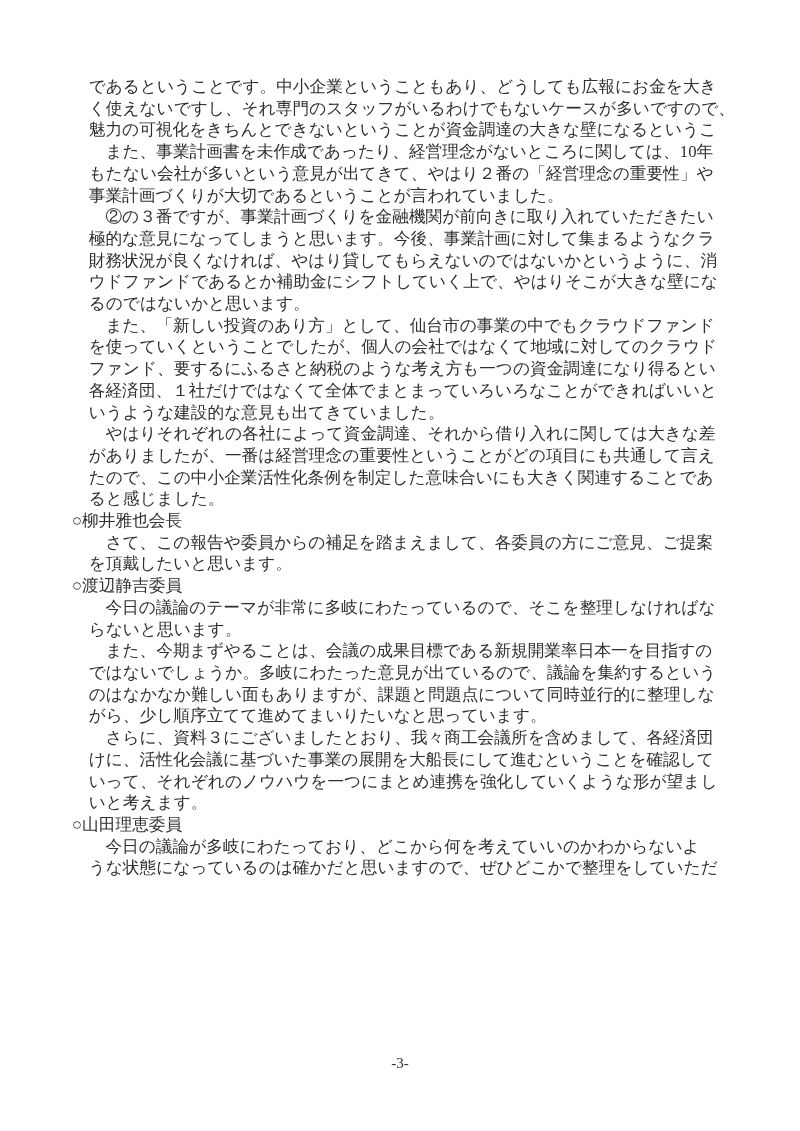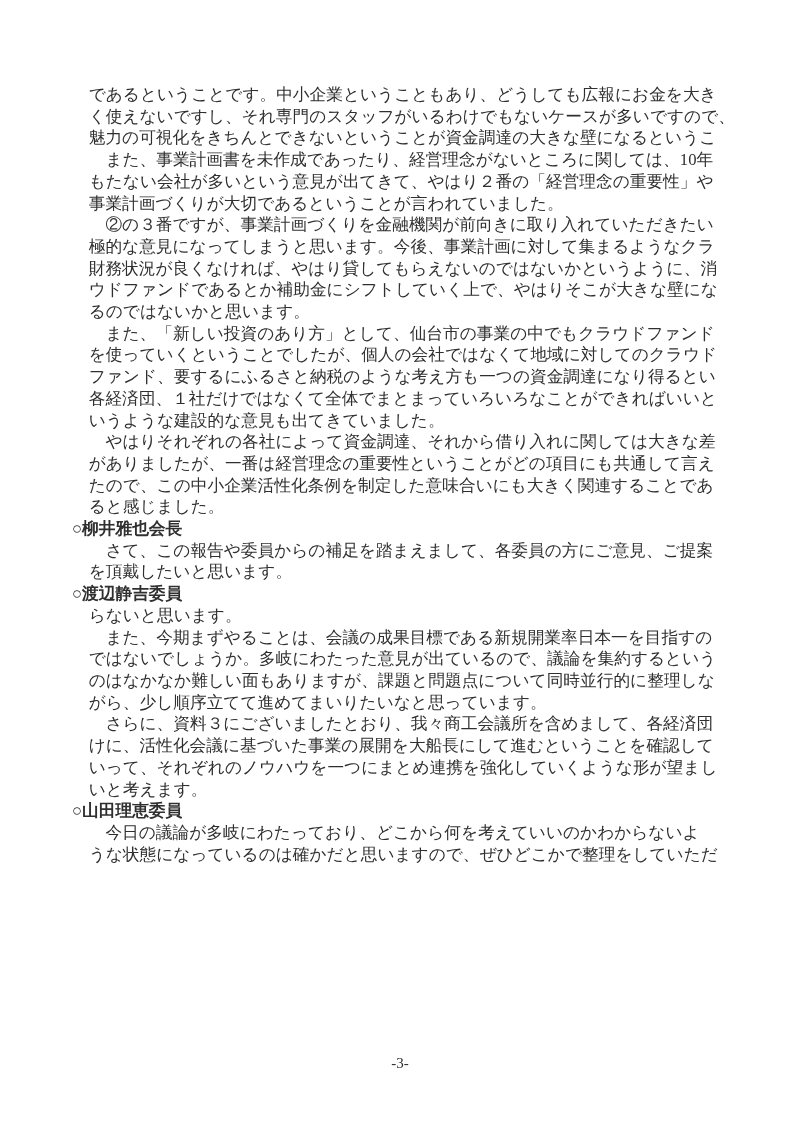--- a/index.html
+++ b/index.html
@@ -9,31 +9,31 @@
     height: 1131px;
     position: relative;
     background: #ffffff;
     color: #2f2f2f;
     font-family: "Liberation Serif", "DejaVu Serif", serif;
     overflow: hidden;
   }
   .doc-body {
     position: absolute;
     left: 72px;
-    top: 84px;
+    top: 76px;
     width: 690px;
   }
   .line {
     font-size: 16.7px;
     line-height: 21.7px;
     white-space: nowrap;
     letter-spacing: 0;
   }
   .para .line { padding-left: 16.7px; }
-  .speaker-line { padding-left: 0; font-weight: bold; }
+  .speaker-line { padding-left: 0; }
   .page-footer {
     position: absolute;
     left: 0;
     top: 1053px;
     width: 800px;
     text-align: center;
   }
   .page-number {
     font-size: 15px;
     line-height: 20px;
@@ -74,20 +74,21 @@
       <div class="line body-line">たので、この中小企業活性化条例を制定した意味合いにも大きく関連することであ</div>
       <div class="line body-line">ると感じました。</div>
     </div>
     <div class="line speaker-line">○柳井雅也会長</div>
     <div class="para">
       <div class="line body-line">　さて、この報告や委員からの補足を踏まえまして、各委員の方にご意見、ご提案</div>
       <div class="line body-line">を頂戴したいと思います。</div>
     </div>
     <div class="line speaker-line">○渡辺静吉委員</div>
     <div class="para">
+      <div class="line body-line">　今日の議論のテーマが非常に多岐にわたっているので、そこを整理しなければな</div>
       <div class="line body-line">らないと思います。</div>
     </div>
     <div class="para">
       <div class="line body-line">　また、今期まずやることは、会議の成果目標である新規開業率日本一を目指すの</div>
       <div class="line body-line">ではないでしょうか。多岐にわたった意見が出ているので、議論を集約するという</div>
       <div class="line body-line">のはなかなか難しい面もありますが、課題と問題点について同時並行的に整理しな</div>
       <div class="line body-line">がら、少し順序立てて進めてまいりたいなと思っています。</div>
     </div>
     <div class="para">
       <div class="line body-line">　さらに、資料３にございましたとおり、我々商工会議所を含めまして、各経済団</div>

